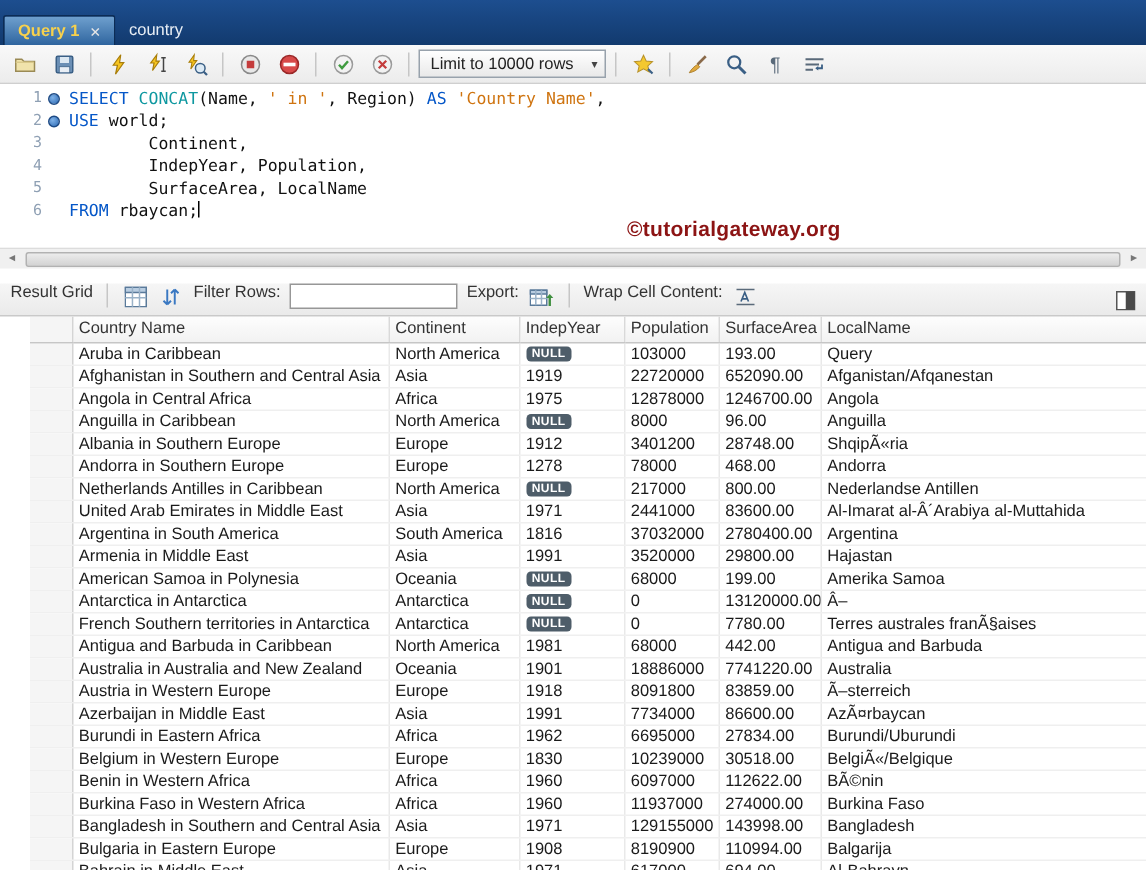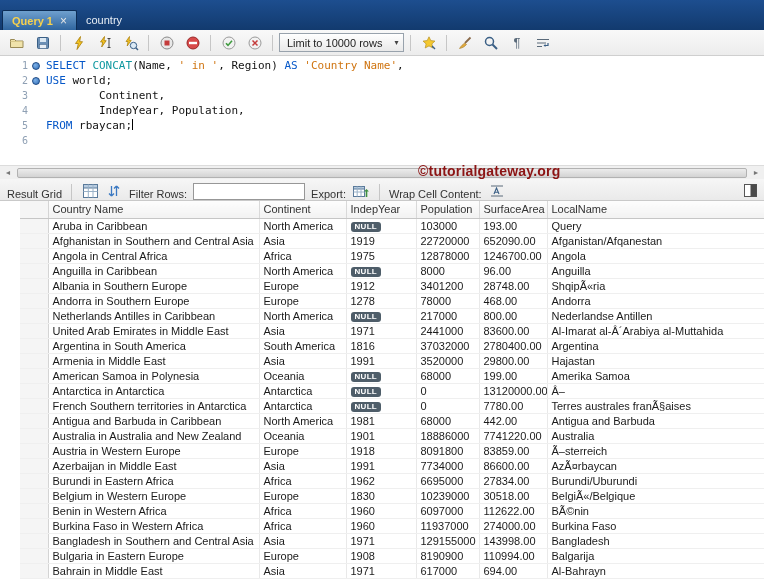--- a/index.html
+++ b/index.html
@@ -28,29 +28,29 @@
   .lnum { font-family:"DejaVu Sans Mono",monospace; font-size:10px; color:#8fa0b4; }
   .marker { width:8px; height:8px; border-radius:50%; background:radial-gradient(circle at 35% 35%, #7fb2e8, #2f6cb5); border:1px solid #1d4a85; flex:none; }
   .marker.hidden { visibility:hidden; }
   .code-area { padding:2px 0 0 2px; font-family:"DejaVu Sans Mono",monospace; font-size:11px; line-height:15px; color:#111; }
   .code-line { height:15px; white-space:pre; }
   .code-line:last-child::after { content:""; display:inline-block; width:1px; height:11px; background:#000; vertical-align:-1px; }
   .tk-kw { color:#0557c8; }
   .tk-fn { color:#0e98a0; }
   .tk-str { color:#cf7410; }
   .tk-pl { color:#111; }
-  .watermark { position:absolute; left:418px; top:107px; font-size:14px; font-weight:bold; color:#8c1414; letter-spacing:0.2px;text-align:center; }
+  .watermark { position:absolute; left:418px; top:88px; font-size:14px; font-weight:bold; color:#8c1414; letter-spacing:0.2px;text-align:center; }
 
   
   .hscroll { height:14px; background:#f0f0f0; border-top:1px solid #dcdcdc; display:flex; align-items:center; }
   .sbtn { width:16px; height:13px; font-size:7px; color:#777; display:flex; align-items:center; justify-content:center; flex:none; }
   .sthumb { flex:1; height:10px; margin:0 1px; background:linear-gradient(#ececec,#d3d3d3); border:1px solid #b2b2b2; border-radius:2px; }
 
   
-  .result-toolbar { height:22px; background:linear-gradient(#f6f6f6,#eaeaea); border-bottom:1px solid #c9c9c9; display:flex; align-items:flex-end; padding:0 7px; gap:6px; font-size:11px; color:#333; position:relative; }
+  .result-toolbar { height:22px; background:linear-gradient(#f6f6f6,#eaeaea); border-bottom:1px solid #c9c9c9; display:flex; align-items:flex-start; padding:0 7px; gap:6px; font-size:11px; color:#333; position:relative;margin-top:10px; }
   .rt-label { white-space:nowrap; }
   .filter-input { width:112px; height:17px; border:1px solid #979797; font-size:11px; padding:0 3px; outline:none; background:#fff; }
   .rbtn { width:18px; height:18px; display:flex; align-items:center; justify-content:center; flex:none; }
   .panel-toggle { position:absolute; right:7px; top:4px; width:14px; height:14px; display:flex; align-items:center; justify-content:center; }
 
   
   .grid { height:387px; background:#fff; overflow:hidden;padding-left:20px; }
   table { border-collapse:collapse; table-layout:fixed; width:746px; font-size:11px; }
   th { height:17px; font-weight:normal; text-align:left; padding:0 4px; background:linear-gradient(#fdfdfd,#f2f2f2); border-right:1px solid #d9d9d9; border-bottom:1px solid #c6c6c6; color:#333; white-space:nowrap; overflow:hidden; }
   td { height:15px; padding:0 4px; border-right:1px solid #e9e9e9; border-bottom:1px solid #efefef; color:#1a1a1a; white-space:nowrap; overflow:hidden; }
@@ -193,20 +193,21 @@
         <div class="gutter-line">
           <span class="lnum">6</span>
           <span class="marker hidden"></span>
         </div>
       </div>
     <div class="code-area">
         <div class="code-line"><span class="tk-kw">SELECT</span><span class="tk-pl"> </span><span class="tk-fn">CONCAT</span><span class="tk-pl">(Name, </span><span class="tk-str">' in '</span><span class="tk-pl">, Region) </span><span class="tk-kw">AS</span><span class="tk-pl"> </span><span class="tk-str">'Country Name'</span><span class="tk-pl">,</span></div>
         <div class="code-line"><span class="tk-kw">USE</span><span class="tk-pl"> world;</span></div>
         <div class="code-line"><span class="tk-pl">        Continent,</span></div>
         <div class="code-line"><span class="tk-pl">        IndepYear, Population,</span></div>
+        <div class="code-line"><span class="tk-pl">        SurfaceArea, LocalName</span></div>
         <div class="code-line"><span class="tk-kw">FROM</span><span class="tk-pl"> rbaycan;</span></div>
       </div>
     <div class="watermark">©tutorialgateway.org</div>
   </div>
 
   <div class="hscroll">
     <span class="sbtn">◄</span>
     <span class="sthumb"></span>
     <span class="sbtn">►</span>
   </div>

